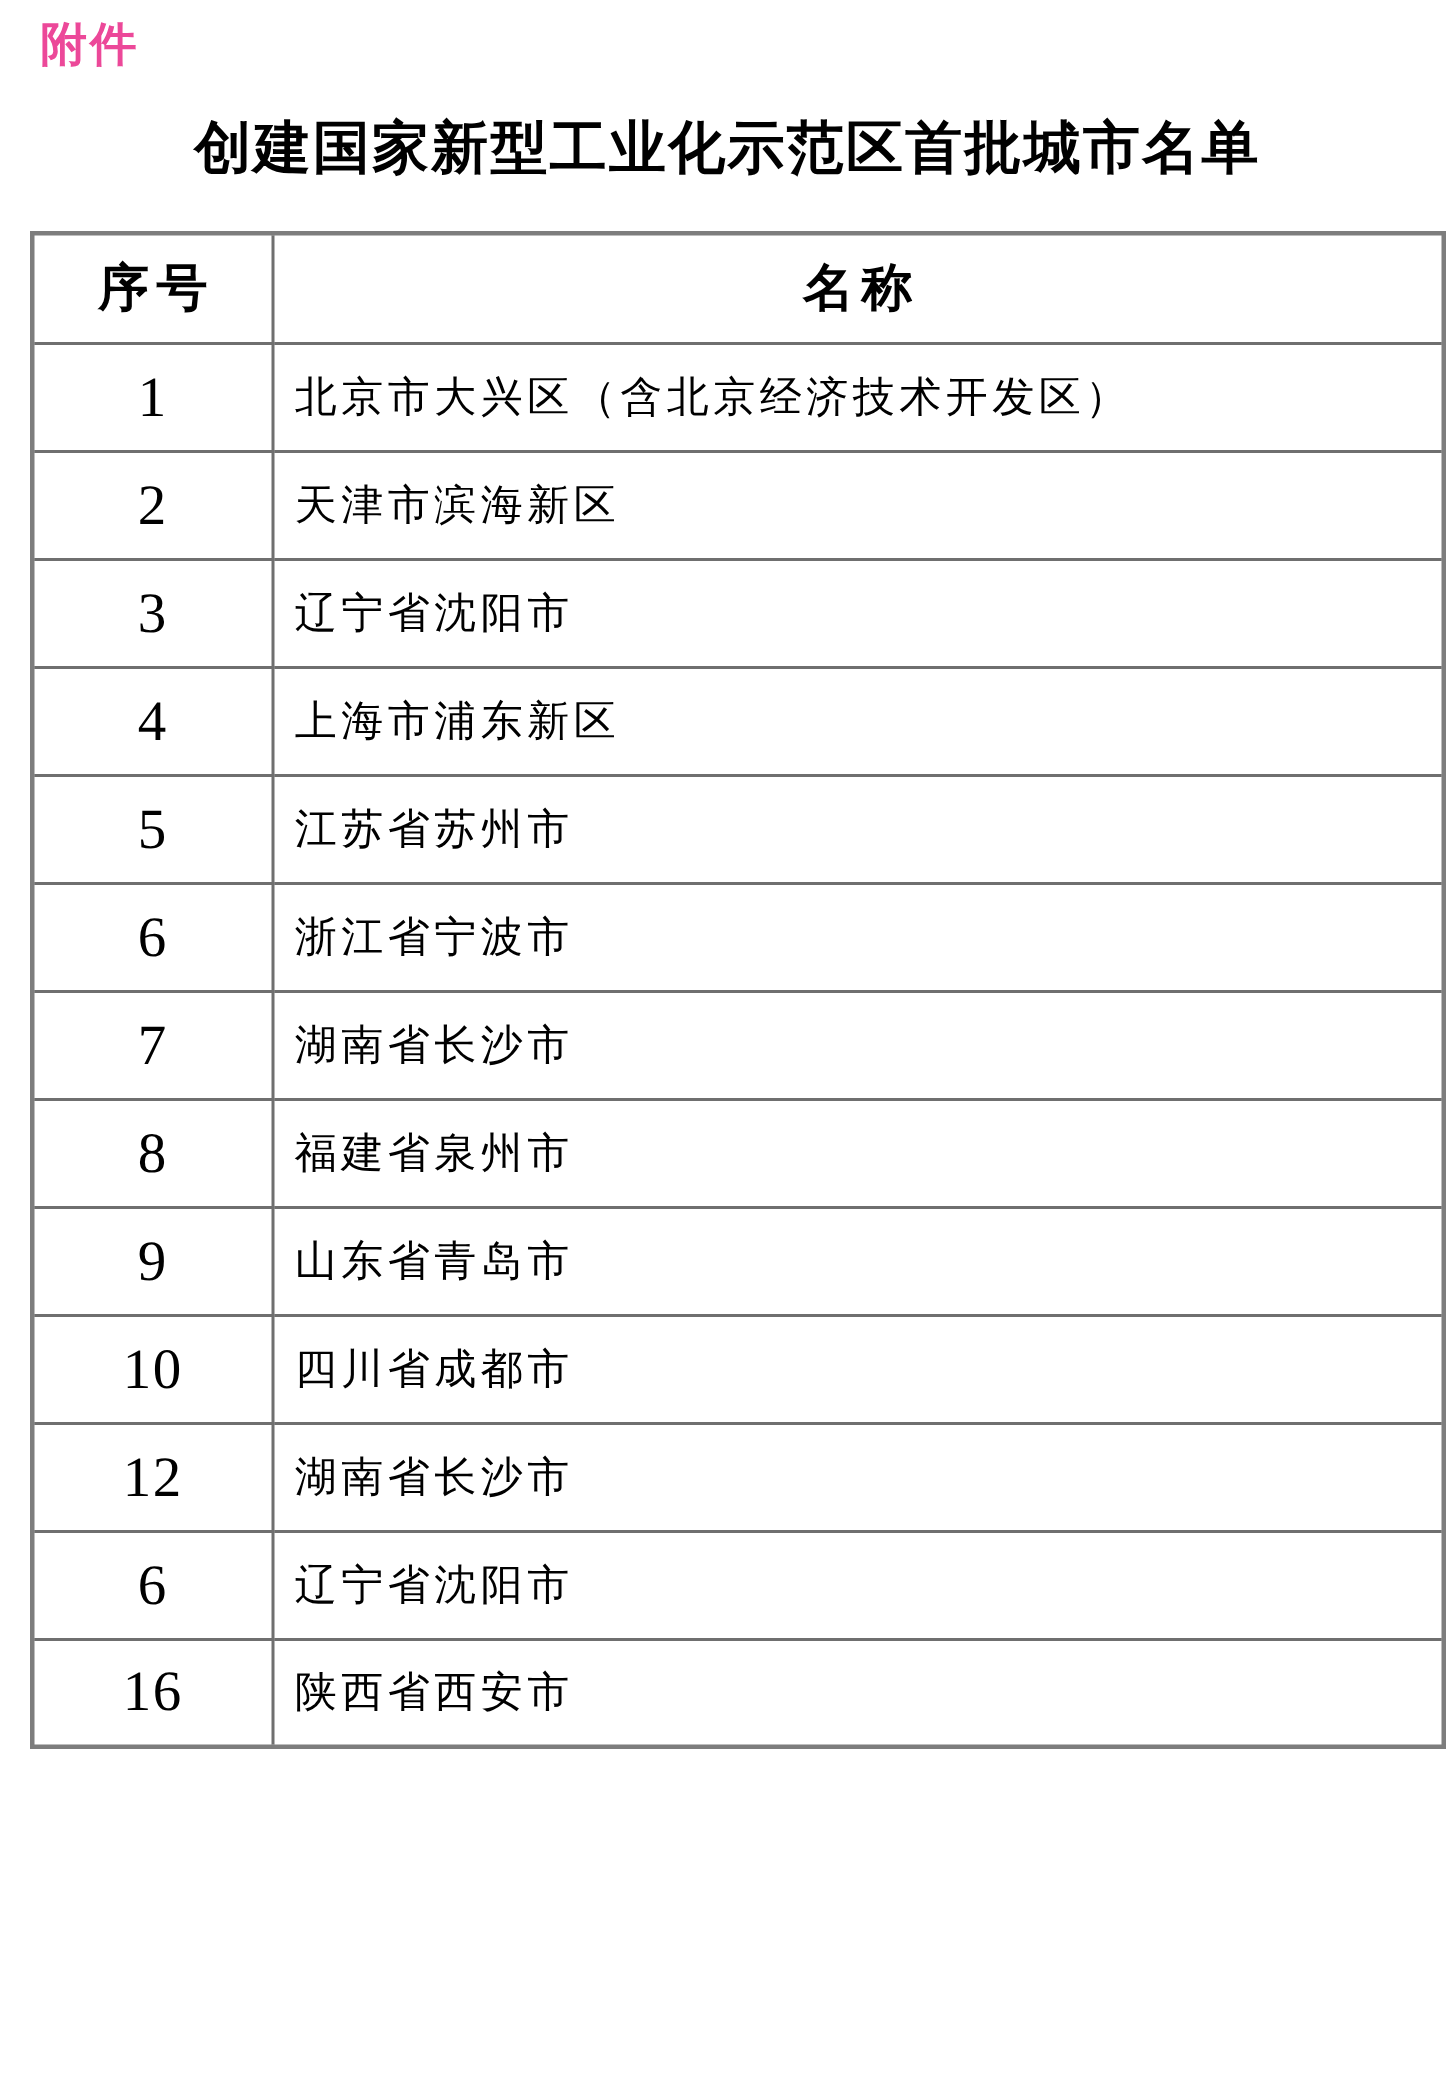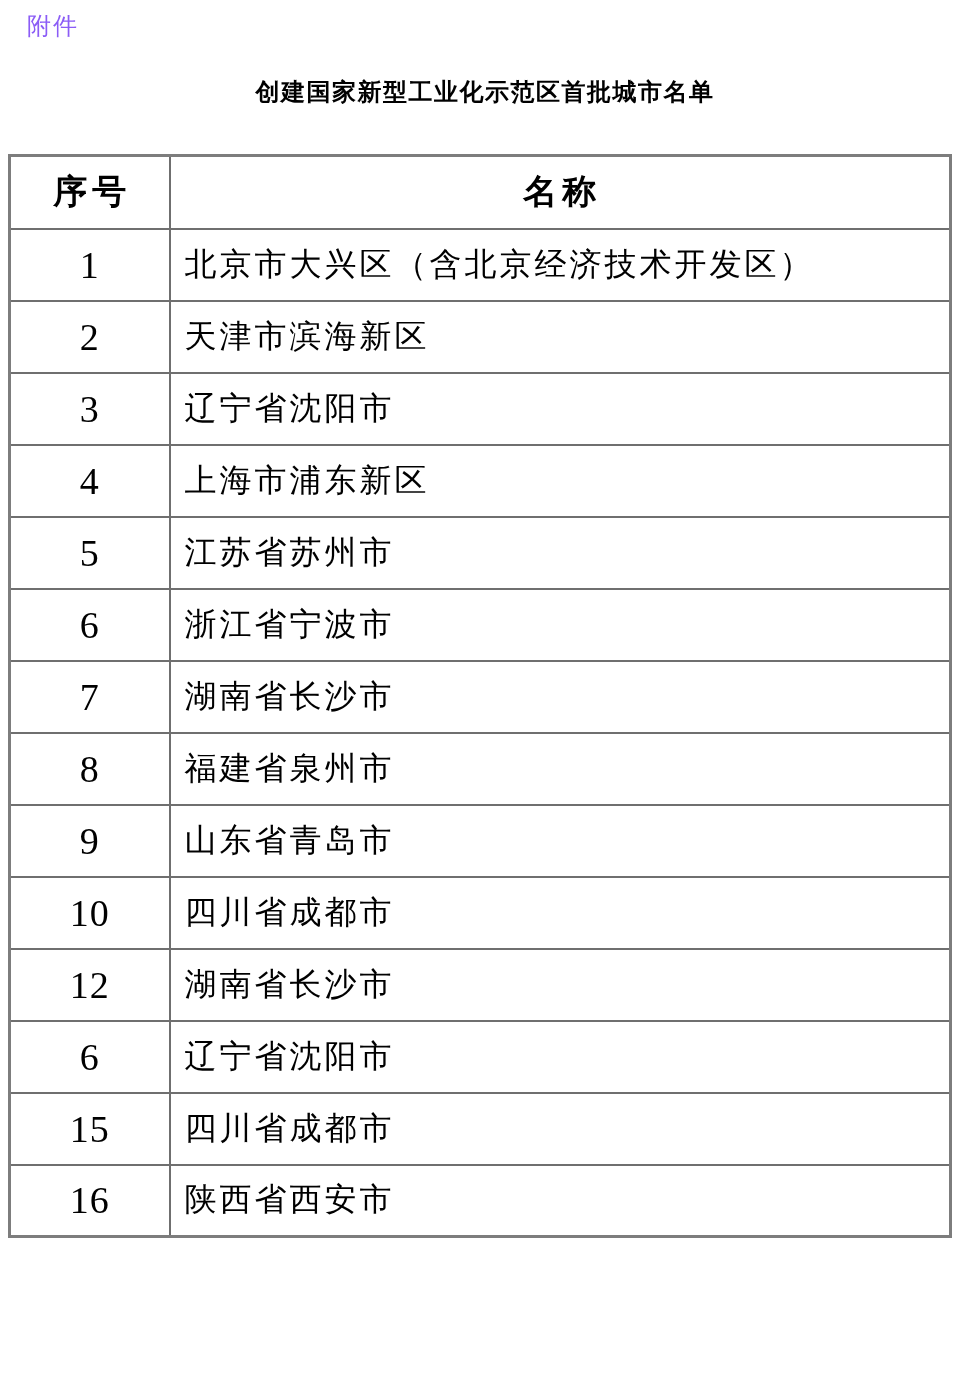--- a/index.html
+++ b/index.html
@@ -11,43 +11,43 @@
     position: relative;
     width: 970px;
     height: 1400px;
     background: #ffffff;
     overflow: hidden;
   }
   .attachment-label {
     position: absolute;
     left: 27px;
     top: 14px;
-    font-size: 24px;
-    font-weight: normal;
-    color: #8b5cf6;
+    font-size: 31px;
+    font-weight: bold;
+    color: #ec4899;
     letter-spacing: 2px;
     line-height: 1;
     font-family: "Liberation Sans", sans-serif;
   }
   .doc-title {
     position: absolute;
     left: 0;
     top: 78px;
     width: 100%;
     text-align: center;
-    font-size: 24px;
+    font-size: 38px;
     font-weight: bold;
     color: #000000;
     letter-spacing: 1.5px;
     line-height: 1.15;
     font-family: "Liberation Sans", sans-serif;
   }
   table.city-table {
     position: absolute;
-    left: 8px;
+    left: 20px;
     top: 154px;
     width: 941px;
     border-collapse: collapse;
     table-layout: fixed;
     border: 3px solid #7d7d7d;
   }
   table.city-table col.col-no   { width: 160px; }
   table.city-table col.col-name { width: 781px; }
   table.city-table th,
   table.city-table td {
@@ -67,21 +67,21 @@
     text-indent: 5px; 
   }
   td.num {
     font-family: "Liberation Serif", "DejaVu Serif", serif;
     font-size: 38px;
     text-align: center;
     letter-spacing: 1px;
   }
   td.name {
     font-family: "Liberation Serif", "DejaVu Serif", serif;
-    font-size: 32px;
+    font-size: 28px;
     letter-spacing: 3px;
     text-align: left;
     padding-left: 14px;
   }
 </style>
 </head>
 <body>
 
 <div class="page">
 
@@ -156,24 +156,20 @@
       <td class="num">12</td>
       <td class="name">湖南省长沙市</td>
     </tr>
 
     <tr>
       <td class="num">6</td>
       <td class="name">辽宁省沈阳市</td>
     </tr>
 
 
-    <tr>
-      <td class="num">15</td>
-      <td class="name">四川省成都市</td>
-    </tr>
 
     <tr>
       <td class="num">16</td>
       <td class="name">陕西省西安市</td>
     </tr>
   </tbody>
   </table>
 
 </div>
 

